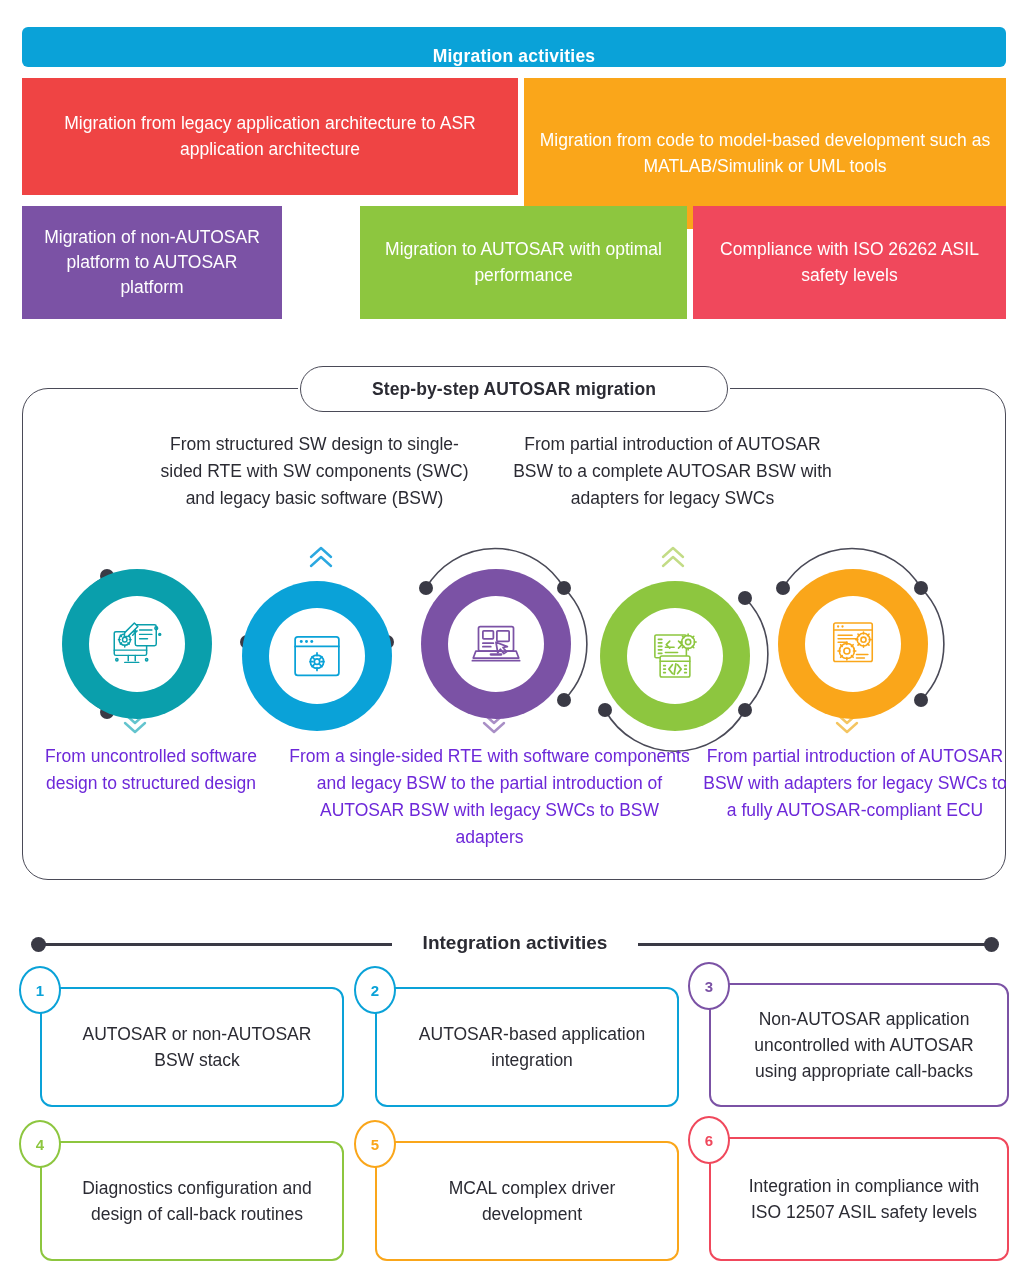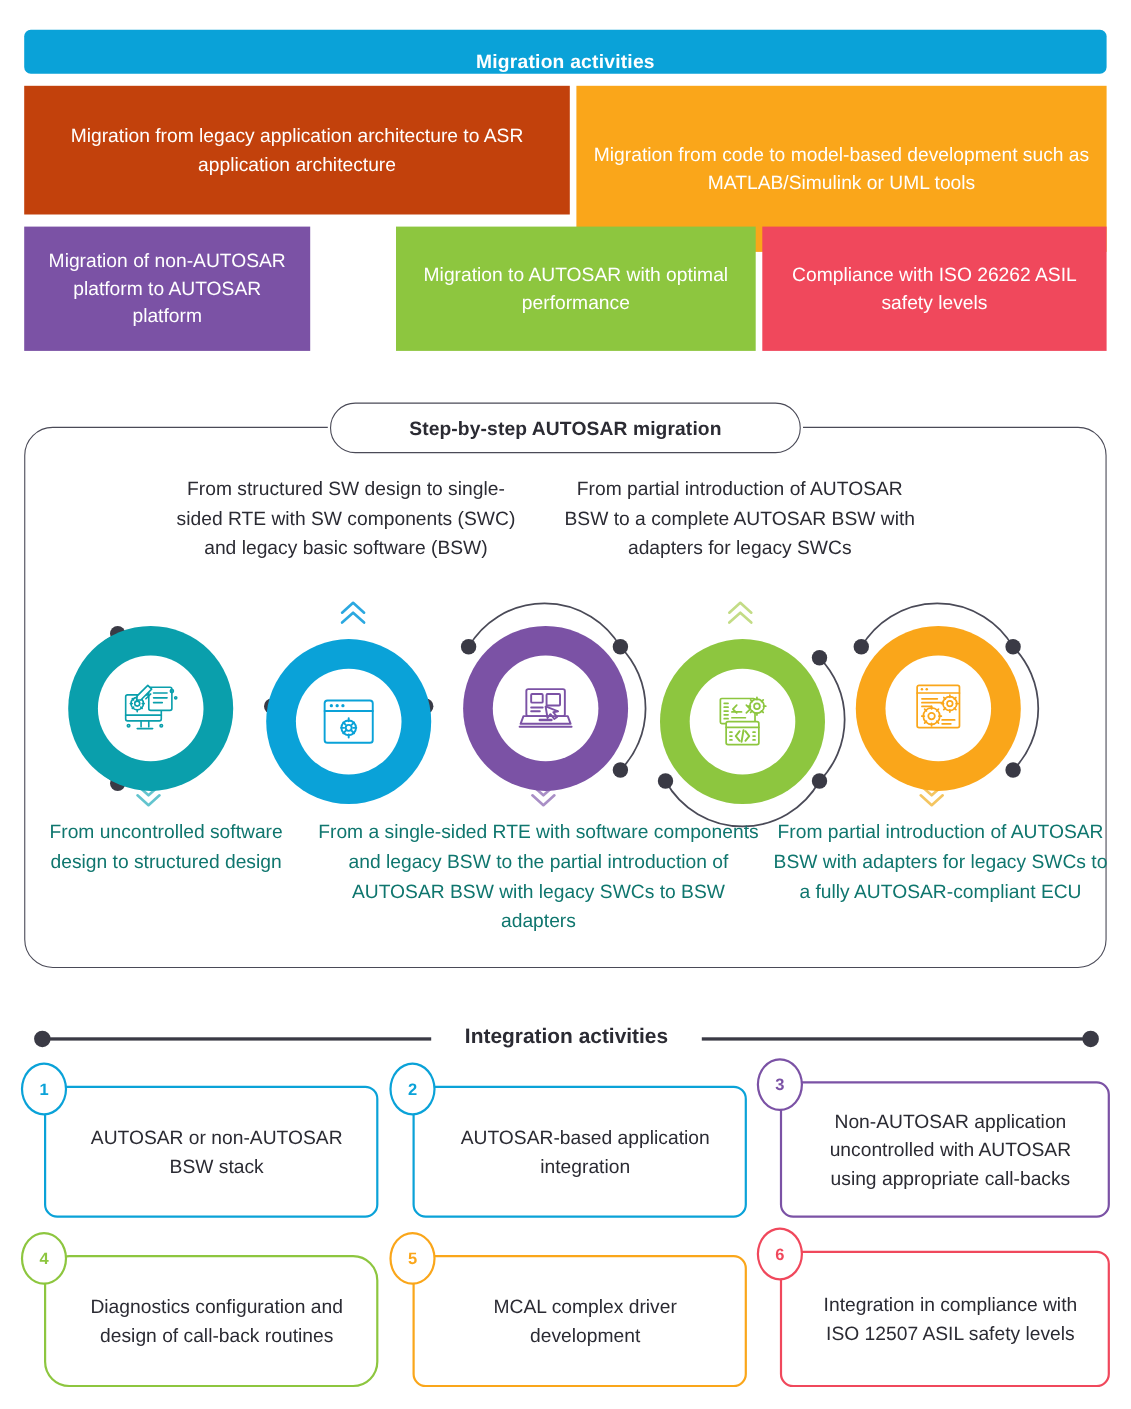--- a/index.html
+++ b/index.html
@@ -56,21 +56,21 @@
     font-weight:bold; font-size:17.5px; color:#2b2b33; letter-spacing:.1px;
   }
 
   .sbs-toptext {
     position:absolute; text-align:center; font-size:17.5px; line-height:1.55; color:#2b2b33;
   }
   #sbs-top-1 { left:152px; top:76px;  width:325px; }
   #sbs-top-2 { left:505px; top:76px;  width:335px; }
 
   .sbs-bottomtext {
-    position:absolute; text-align:center; font-size:17.5px; line-height:1.55; color:#0f766e;
+    position:absolute; text-align:center; font-size:17.5px; line-height:1.55; color:#6d28d9;
   }
   #sbs-bot-1 { left:30px;  top:388px; width:242px; }
   #sbs-bot-2 { left:288px; top:388px; width:403px; }
   #sbs-bot-3 { left:700px; top:388px; width:310px; }
 
   
   .chev { position:absolute; width:28px; height:26px; }
   .chev svg { width:100%; height:100%; display:block; }
 
   #chev-up-2   { left:307px; top:189px; }
@@ -158,21 +158,21 @@
 </style>
 </head>
 <body>
 
 <section id="migration-section">
 
   <div class="mig-banner" id="mig-banner" style="background: rgb(10, 162, 216);">
     <span>Migration activities</span>
   </div>
 
-  <div class="mig-box" id="mig-box-1" style="background: #c2410c; align-items: center;">
+  <div class="mig-box" id="mig-box-1" style="background: #ef4444; align-items: center;">
     <span>Migration from legacy application architecture to ASR application architecture</span>
   </div>
   <div class="mig-box" id="mig-box-2" style="background: rgb(250, 166, 26);">
     <span>Migration from code to model-based development such as MATLAB/Simulink or UML tools</span>
   </div>
   <div class="mig-box" id="mig-box-3" style="background: rgb(123, 82, 165);">
     <span>Migration of non-AUTOSAR platform to AUTOSAR platform</span>
   </div>
   <div class="mig-box" id="mig-box-4" style="background: rgb(141, 198, 63);">
     <span>Migration to AUTOSAR with optimal performance</span>
@@ -425,21 +425,21 @@
     <span>2</span>
   </div>
 
   <div class="int-card" id="int-card-3" style="border-color:#7B52A5;">
     <span>Non-AUTOSAR application uncontrolled with AUTOSAR using appropriate call-backs</span>
   </div>
   <div class="int-badge" id="int-badge-3" style="border-color:#7B52A5;color:#7B52A5;">
     <span>3</span>
   </div>
 
-  <div class="int-card" id="int-card-4" style="border-color:#8DC63F;border-radius:23px;">
+  <div class="int-card" id="int-card-4" style="border-color:#8DC63F;">
     <span>Diagnostics configuration and design of call-back routines</span>
   </div>
   <div class="int-badge" id="int-badge-4" style="border-color:#8DC63F;color:#8DC63F;">
     <span>4</span>
   </div>
 
   <div class="int-card" id="int-card-5" style="border-color:#FAA61A;">
     <span>MCAL complex driver development</span>
   </div>
   <div class="int-badge" id="int-badge-5" style="border-color:#FAA61A;color:#FAA61A;">

